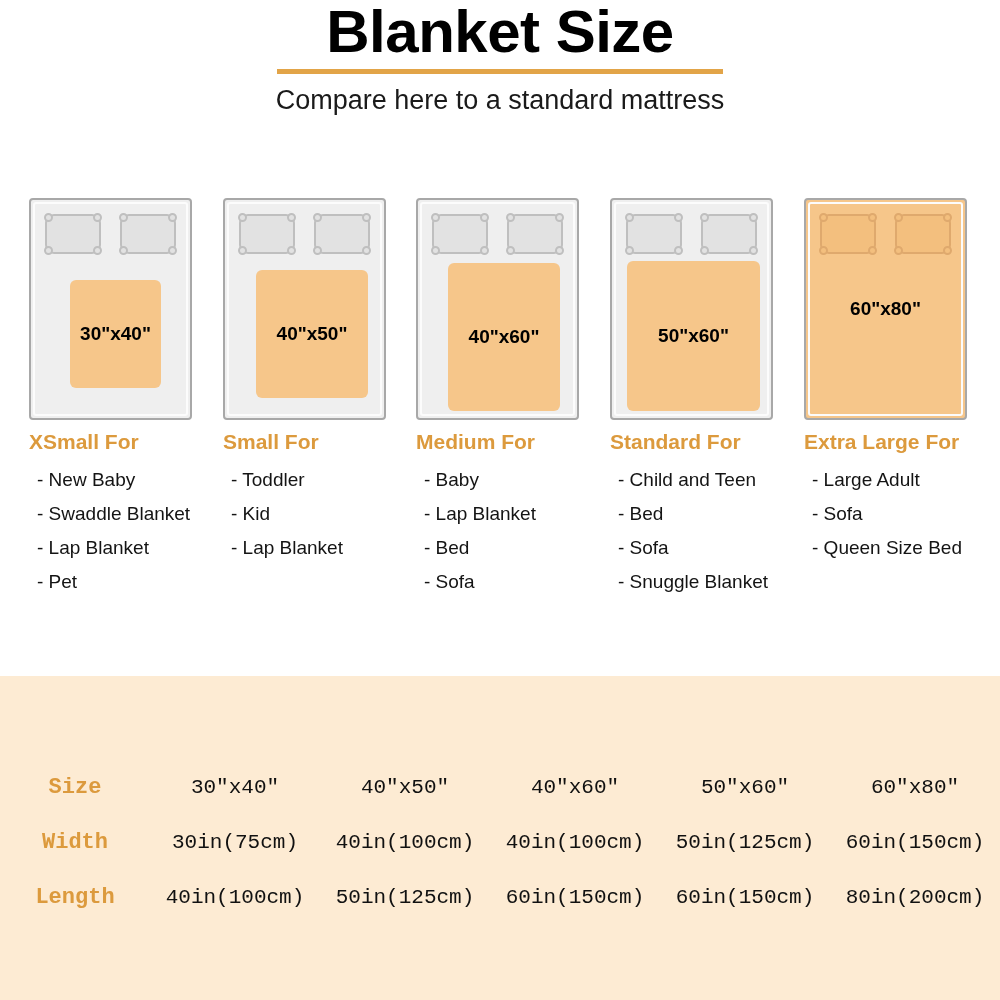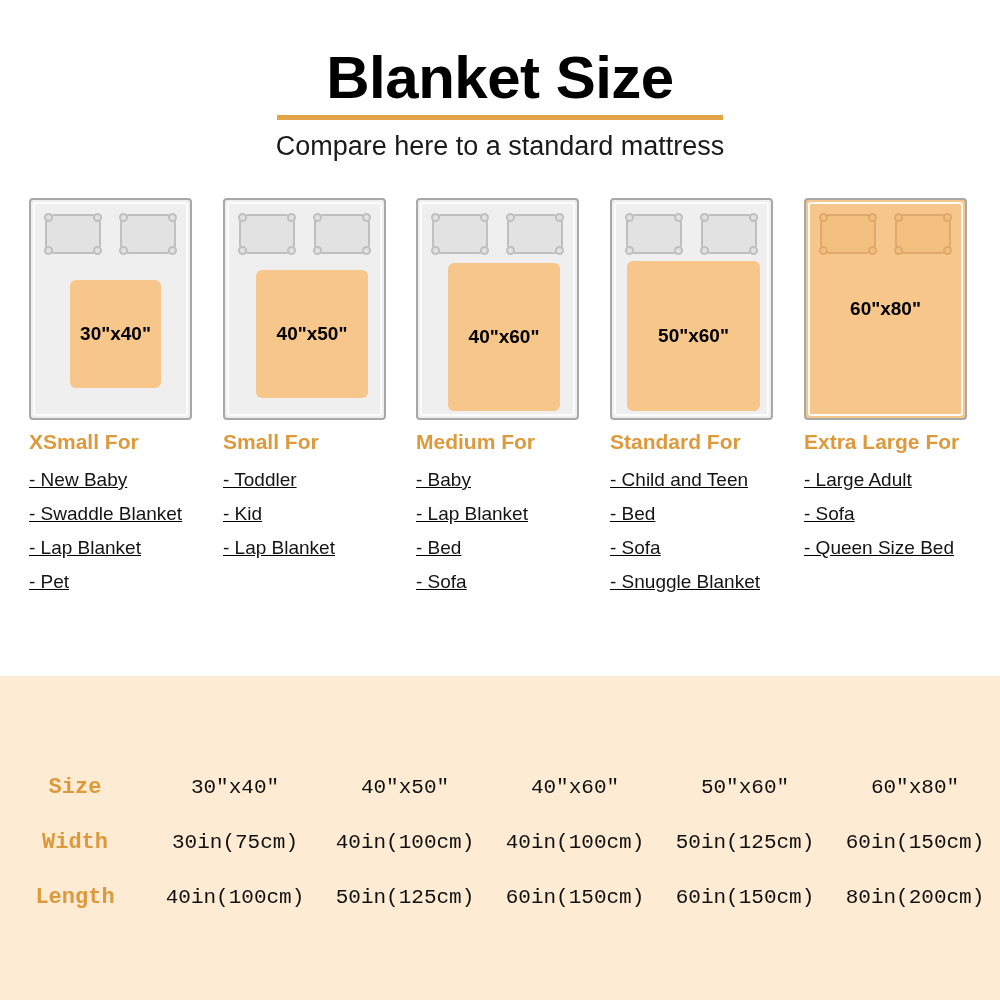--- a/index.html
+++ b/index.html
@@ -12,21 +12,20 @@
     height: 1000px;
     background: #ffffff;
     font-family: "Liberation Sans", sans-serif;
     overflow: hidden;
     position: relative;
   }
 
   
   .header {
     text-align: center;
-    padding-top: 46px;
   }
   .title {
     font-size: 60px;
     font-weight: bold;
     color: #000000;
     letter-spacing: -0.5px;
     line-height: 1.05;
     margin: 0;
   }
   .title-rule {
@@ -164,23 +163,22 @@
   }
   .cat-title {
     font-size: 21px;
     font-weight: bold;
     color: #DC9A3D;
     margin: 0 0 9px 0;
     white-space: nowrap;
   }
   .cat-list {
     list-style: none;
-    margin: 0;
+    margin: 8px;
     padding: 0;
-    text-decoration: underline;
   }
   .cat-list li {
     font-size: 19px;
     color: #141414;
     line-height: 34px;
     white-space: nowrap;
   }
 
   
   .table-band {

